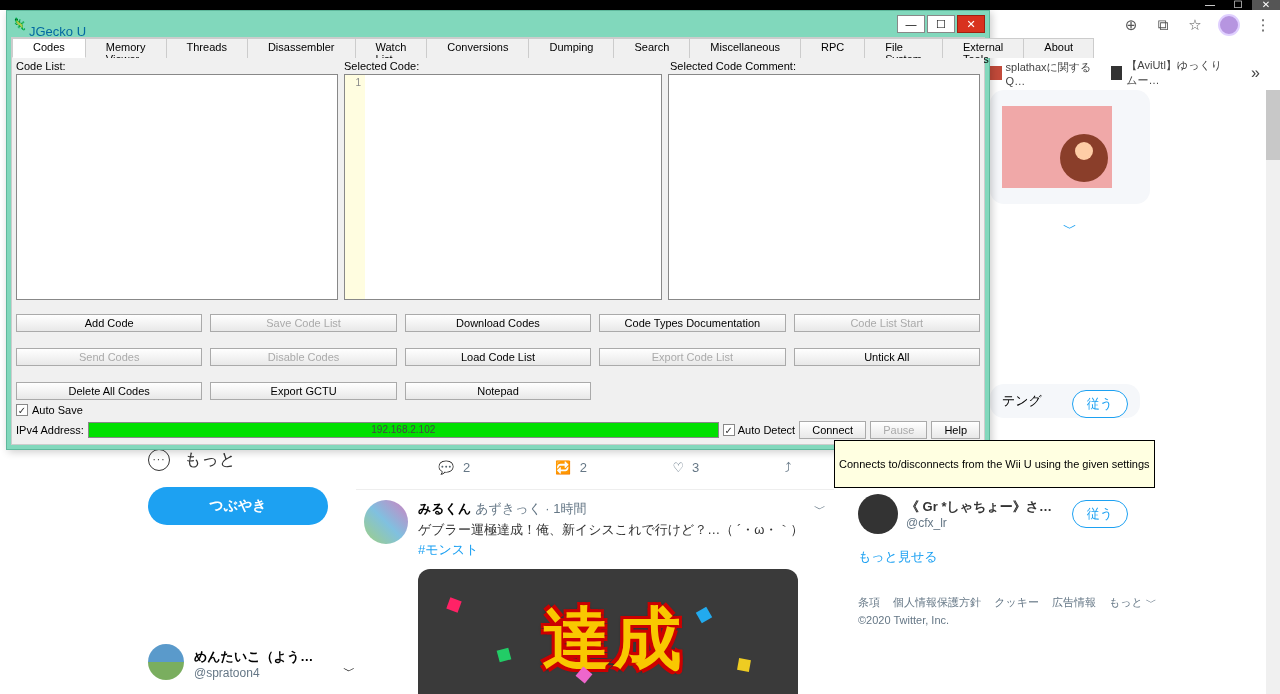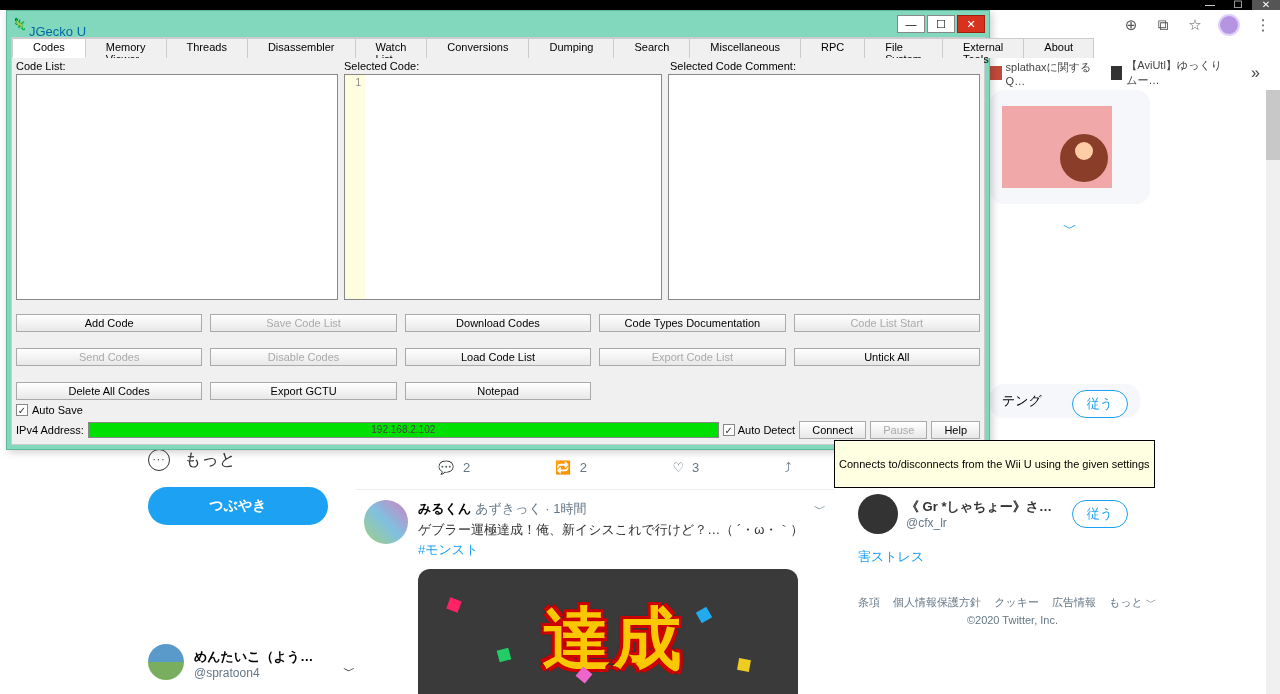--- a/index.html
+++ b/index.html
@@ -30,21 +30,21 @@
 .trend-text { font-size: 13px; color: #333; line-height: 1.4; }
 .trend-chevron { text-align: center; color: #1da1f2; font-size: 14px; padding: 4px 0; }
 
 .who-follow { position: absolute; top: 436px; left: 858px; width: 270px; }
 .follow-item { display: flex; align-items: center; gap: 8px; padding: 6px 0; }
 .follow-avatar { width: 40px; height: 40px; border-radius: 50%; background: #ddd; flex-shrink: 0; }
 .follow-name { font-size: 13px; font-weight: bold; color: #333; white-space: nowrap; overflow: hidden; text-overflow: ellipsis; }
 .follow-handle { font-size: 12px; color: #657786; }
 .follow-btn { border: 1px solid #1da1f2; color: #1da1f2; border-radius: 16px; padding: 4px 14px; font-size: 13px; background: #fff; margin-left: auto; flex-shrink: 0;}
 .show-more { color: #1da1f2; font-size: 13px; padding: 8px 0 0 0; }
-.footer-links { position: absolute; top: 594px; left: 858px; font-size: 11px; color: #657786; line-height: 1.6; text-align: center; }
+.footer-links { position: absolute; top: 594px; left: 858px; font-size: 11px; color: #657786; line-height: 1.6; }
 .footer-links span { margin-right: 10px; }
 
 
 .left-sidebar { position: absolute; top: 448px; left: 148px; width: 200px; }
 .more-menu { display: flex; align-items: center; gap: 14px; font-size: 17px; color: #333; margin-bottom: 16px; }
 .more-icon { width: 22px; height: 22px; border: 1.5px solid #333; border-radius: 50%; display: flex; align-items: center; justify-content: center; font-size: 10px; letter-spacing: 1px; }
 .tweet-btn { background: #1da1f2; color: #fff; border-radius: 24px; width: 180px; height: 38px; display: flex; align-items: center; justify-content: center; font-size: 14px; font-weight: bold; }
 .user-bubble { position: absolute; top: 644px; left: 148px; display: flex; align-items: flex-end; gap: 10px; }
 .user-avatar { width: 36px; height: 36px; border-radius: 50%; background: linear-gradient(#5a9acb 50%, #7aae5f 50%); }
 .user-name { font-size: 13px; font-weight: bold; }
@@ -174,21 +174,21 @@
     <div class="follow-btn">従う</div>
   </div>
   <div class="follow-item">
     <div class="follow-avatar" style="background:#333"></div>
     <div style="flex:1;min-width:0">
       <div class="follow-name">《 Gr *しゃちょー》さっち…</div>
       <div class="follow-handle">@cfx_lr</div>
     </div>
     <div class="follow-btn">従う</div>
   </div>
-  <div class="show-more">害ストレス</div>
+  <div class="show-more">もっと見せる</div>
 </div>
 
 <div class="footer-links">
   <div>
     <span>条項</span>
     <span>個人情報保護方針</span>
     <span>クッキー</span>
     <span>広告情報</span>
     <span>もっと ﹀</span>
   </div>

